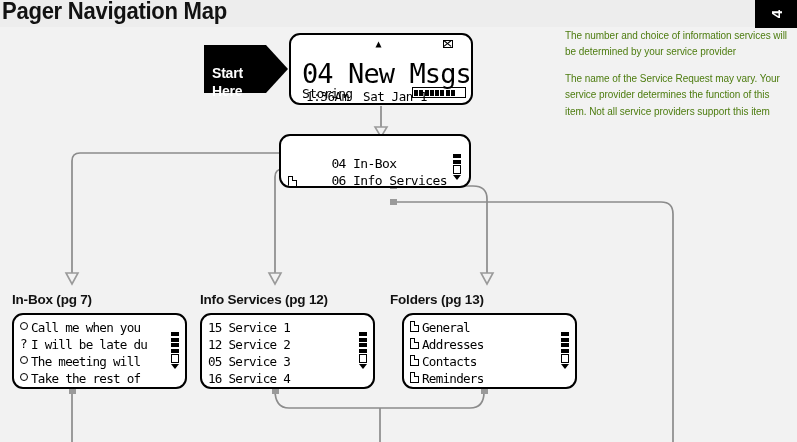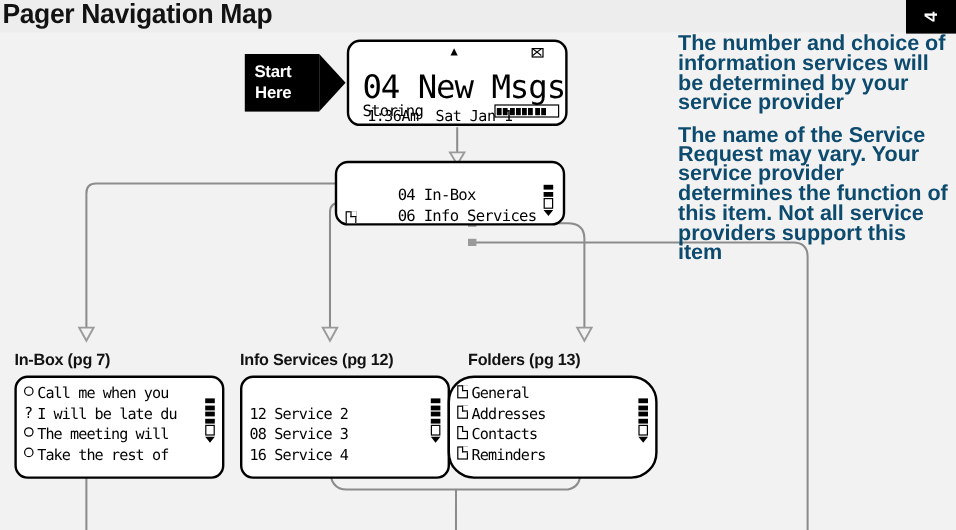--- a/index.html
+++ b/index.html
@@ -56,24 +56,24 @@
     line-height: 1;
   }
 
   
   .notes {
     position: absolute;
     left: 565px; top: 28px;
     width: 228px;
   }
   .note-p {
-    font-size: 18px;
-    font-weight: bold;
+    font-size: 10px;
+    font-weight: normal;
     line-height: 16.4px;
-    color: #0c4a6e;
+    color: #4d7c0f;
     margin: 0 0 10px 0;
     letter-spacing: -0.05px;
   }
 
   
   .start-badge {
     position: absolute;
     left: 204px; top: 45px;
     width: 84px; height: 48px;
   }
@@ -86,27 +86,26 @@
   .start-badge .point {
     position: absolute;
     left: 62px; top: 0;
     width: 0; height: 0;
     border-top: 24px solid transparent;
     border-bottom: 24px solid transparent;
     border-left: 22px solid #000000;
   }
   .start-badge .txt {
     position: absolute;
-    left: 8px; top: 5px;
+    left: 8px; top: 19px;
     color: #ffffff;
     font-size: 14px;
     font-weight: bold;
     line-height: 18px;
     letter-spacing: -0.2px;
-    text-align: right;
   }
 
   
   .lcd {
     position: absolute;
     background: #ffffff;
     border: 2px solid #000000;
     border-radius: 11px;
     box-sizing: border-box;
     font-family: "DejaVu Sans Mono", monospace;
@@ -247,21 +246,21 @@
 
   
   .panel-title {
     position: absolute;
     font-size: 13.5px;
     font-weight: bold;
     color: #121212;
     white-space: nowrap;
     letter-spacing: -0.2px;
   }
-  .list-screen { height: 86px; }
+  .list-screen { height: 76px; }
   .list-screen .row {
     position: absolute;
     left: 6px;
     font-size: 12.6px;
     letter-spacing: -0.75px;
     white-space: pre;
     font-family: "DejaVu Sans Mono", monospace;
   }
   .r0 { top: 5px; }
   .r1 { top: 22px; }
@@ -280,21 +279,21 @@
     left: 0; top: -1px;
     font-size: 12.6px;
     font-family: "DejaVu Sans Mono", monospace;
   }
   .row-txt { position: absolute; left: 11px; top: 0; white-space: pre; }
   .fold-row .folder-glyph { left: 0; top: 1px; }
   .fold-row .row-txt { left: 12px; }
 
   #screen-inbox    { left: 12px;  top: 313px; width: 175px; }
   #screen-info     { left: 200px; top: 313px; width: 175px; }
-  #screen-folders  { left: 373px; top: 313px; width: 175px; border-radius: 22px; }
+  #screen-folders  { left: 402px; top: 313px; width: 175px; }
 
   
   #wires {
     position: absolute;
     left: 0; top: 0;
     width: 797px; height: 442px;
     pointer-events: none;
   }
   .stub {
     position: absolute;
@@ -423,25 +422,28 @@
         <div class="seg"></div>
         <div class="seg"></div>
         <div class="seg"></div>
         <div class="thumb"></div>
         <div class="darr"></div>
       </div>
   </div>
 
   <div class="panel-title" style="left:200px; top:292px;">Info Services (pg 12)</div>
   <div class="lcd list-screen" id="screen-info">
+    <div class="row r0">
+      <span class="row-txt" style="left:0;">15 Service 1</span>
+    </div>
     <div class="row r1">
       <span class="row-txt" style="left:0;">12 Service 2</span>
     </div>
     <div class="row r2">
-      <span class="row-txt" style="left:0;">08 Service 3</span>
+      <span class="row-txt" style="left:0;">05 Service 3</span>
     </div>
     <div class="row r3">
       <span class="row-txt" style="left:0;">16 Service 4</span>
     </div>
     <div class="sbar" id="info-sbar" style="right:6px; top:17px;">
         <div class="seg"></div>
         <div class="seg"></div>
         <div class="seg"></div>
         <div class="seg"></div>
         <div class="thumb"></div>

